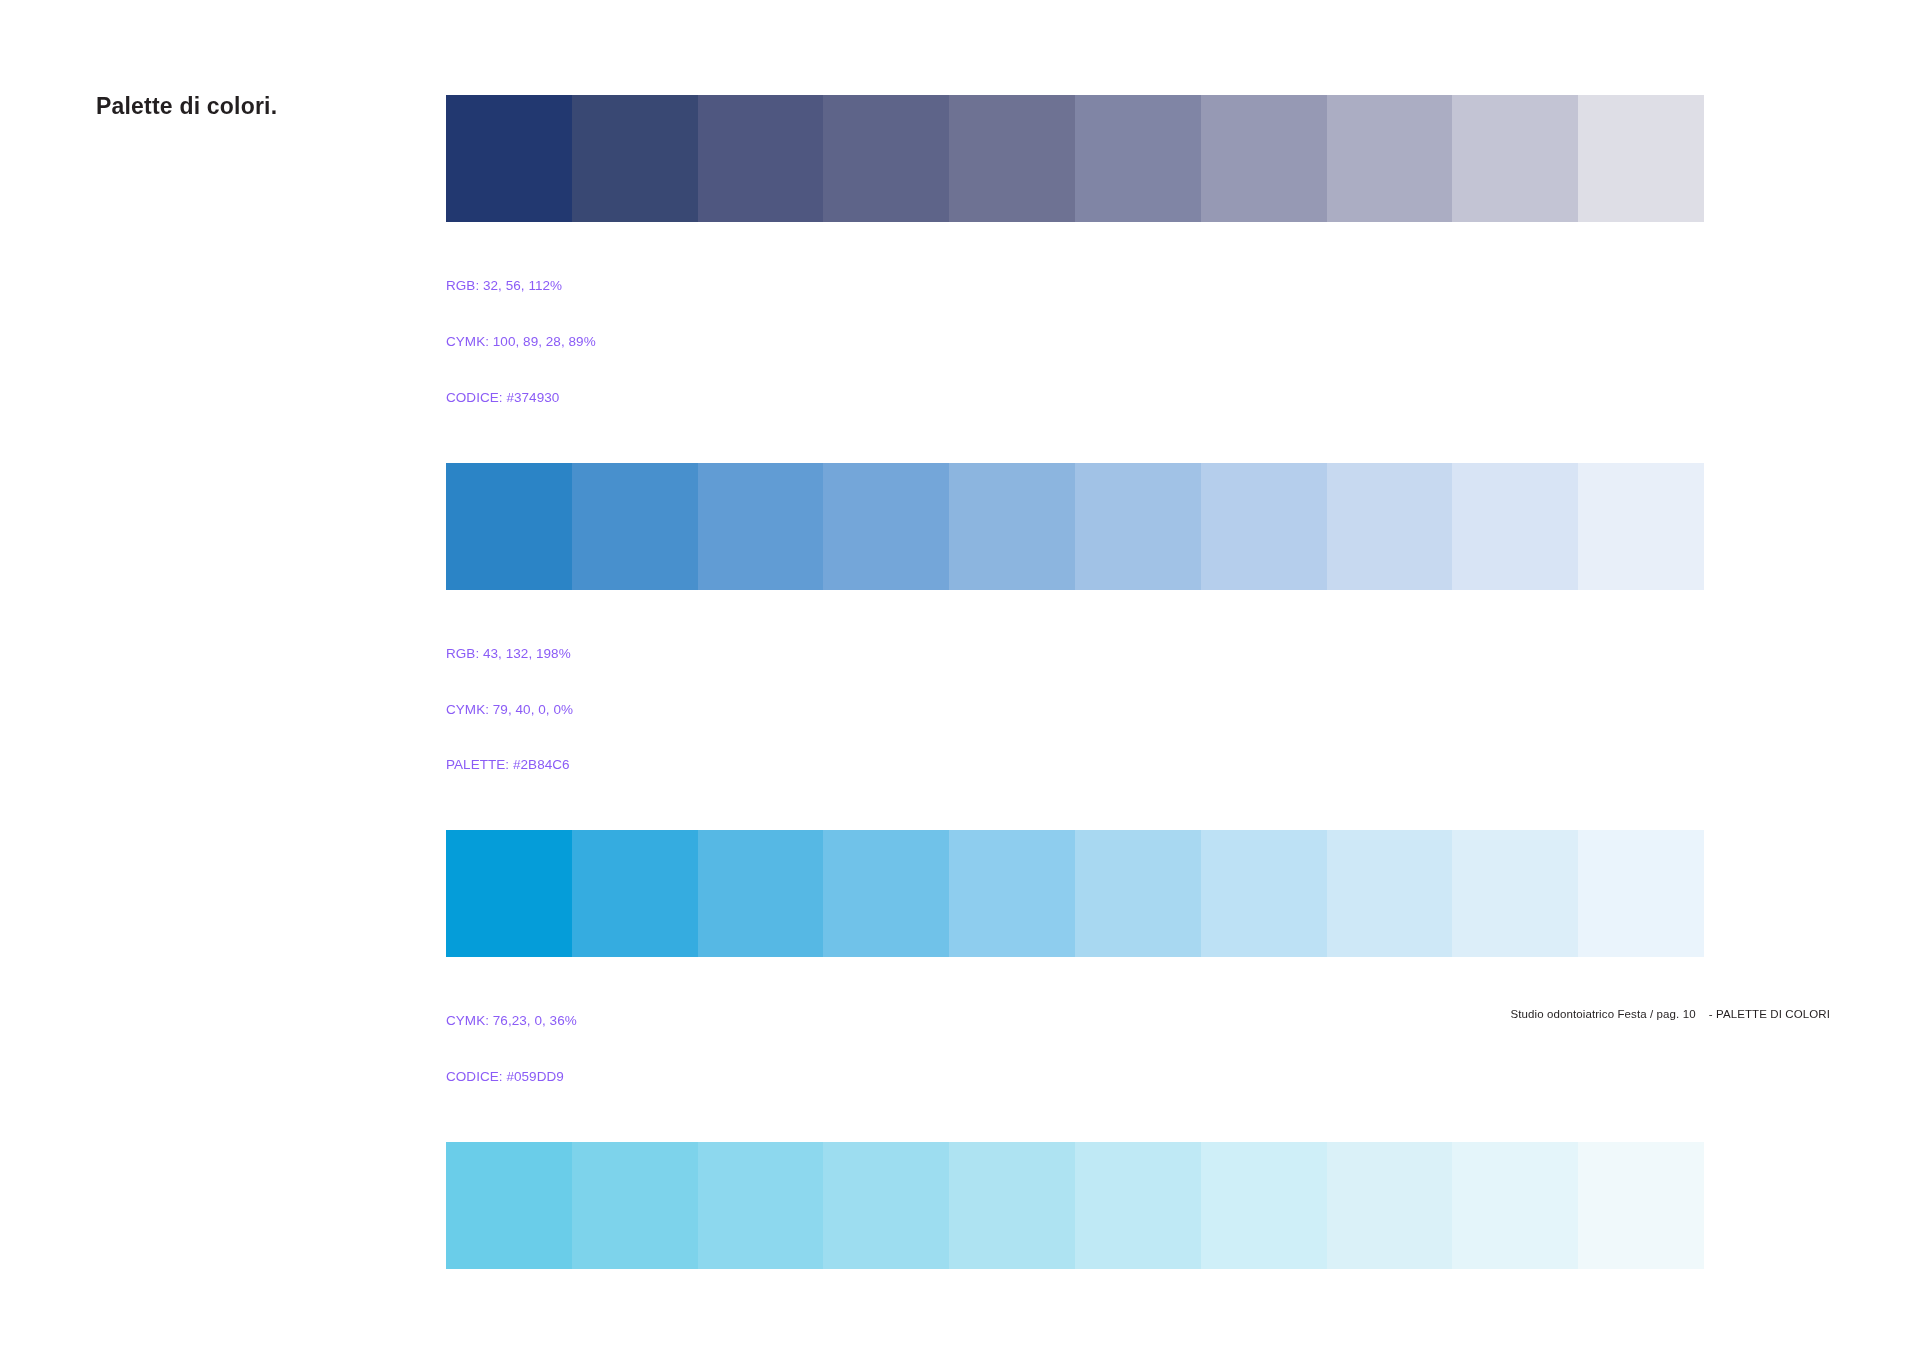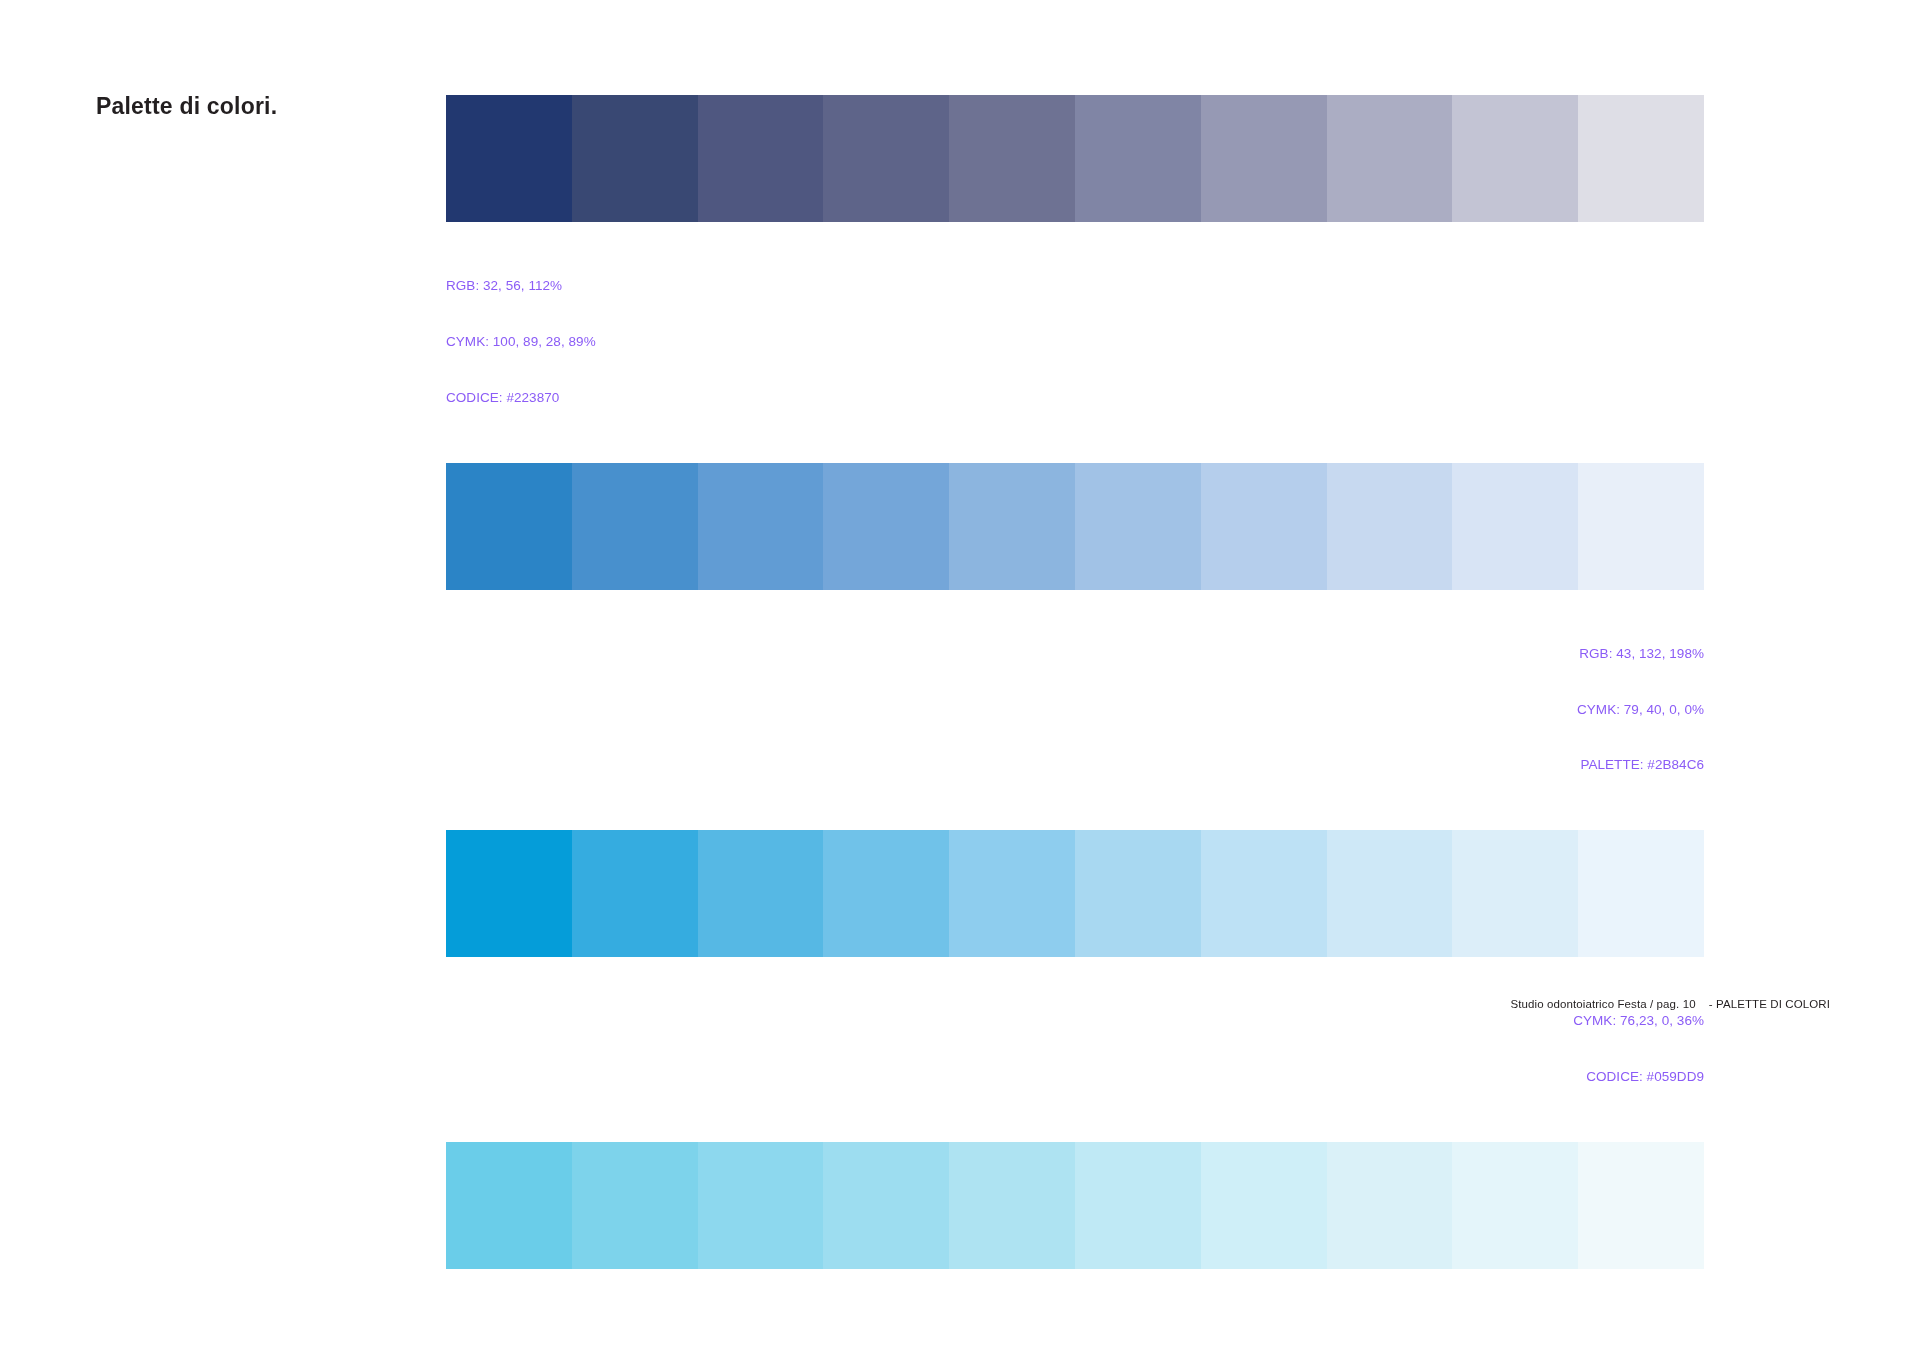--- a/index.html
+++ b/index.html
@@ -74,28 +74,27 @@
   }
 
   .caption-line {
     display: block;
     white-space: pre;
   }
 
   
   .palette-block + .palette-block {
     margin-top: 18px;
-    text-align: right;
   }
 
   
   .footer {
     position: absolute;
     right: 96px;
-    bottom: 60px;
+    bottom: 50px;
     font-size: 11.5px;
     color: #231f20;
     letter-spacing: 0.1px;
     white-space: pre;
     text-align: right;
   }
 </style>
 </head>
 <body style="background: rgb(255, 255, 255);">
 
@@ -114,21 +113,21 @@
         <div class="swatch" style="background-color: rgb(110, 114, 147);"></div>
         <div class="swatch" style="background-color: rgb(128, 133, 165);"></div>
         <div class="swatch" style="background-color: rgb(150, 153, 180);"></div>
         <div class="swatch" style="background-color: rgb(171, 173, 195);"></div>
         <div class="swatch" style="background-color: rgb(195, 196, 212);"></div>
         <div class="swatch" style="background-color: rgb(222, 222, 230);"></div>
       </div>
       <div class="swatch-caption">
         <span class="caption-line">RGB: 32, 56, 112%</span>
         <span class="caption-line">CYMK: 100, 89, 28, 89%</span>
-        <span class="caption-line">CODICE: #223870</span>
+        <span class="caption-line">CODICE: #374930</span>
       </div>
     </div>
 
     <div class="palette-block">
       <div class="swatch-row">
         <div class="swatch" style="background-color: rgb(43, 132, 198);"></div>
         <div class="swatch" style="background-color: rgb(72, 144, 205);"></div>
         <div class="swatch" style="background-color: rgb(97, 156, 212);"></div>
         <div class="swatch" style="background-color: rgb(116, 166, 217);"></div>
         <div class="swatch" style="background-color: rgb(140, 181, 223);"></div>

